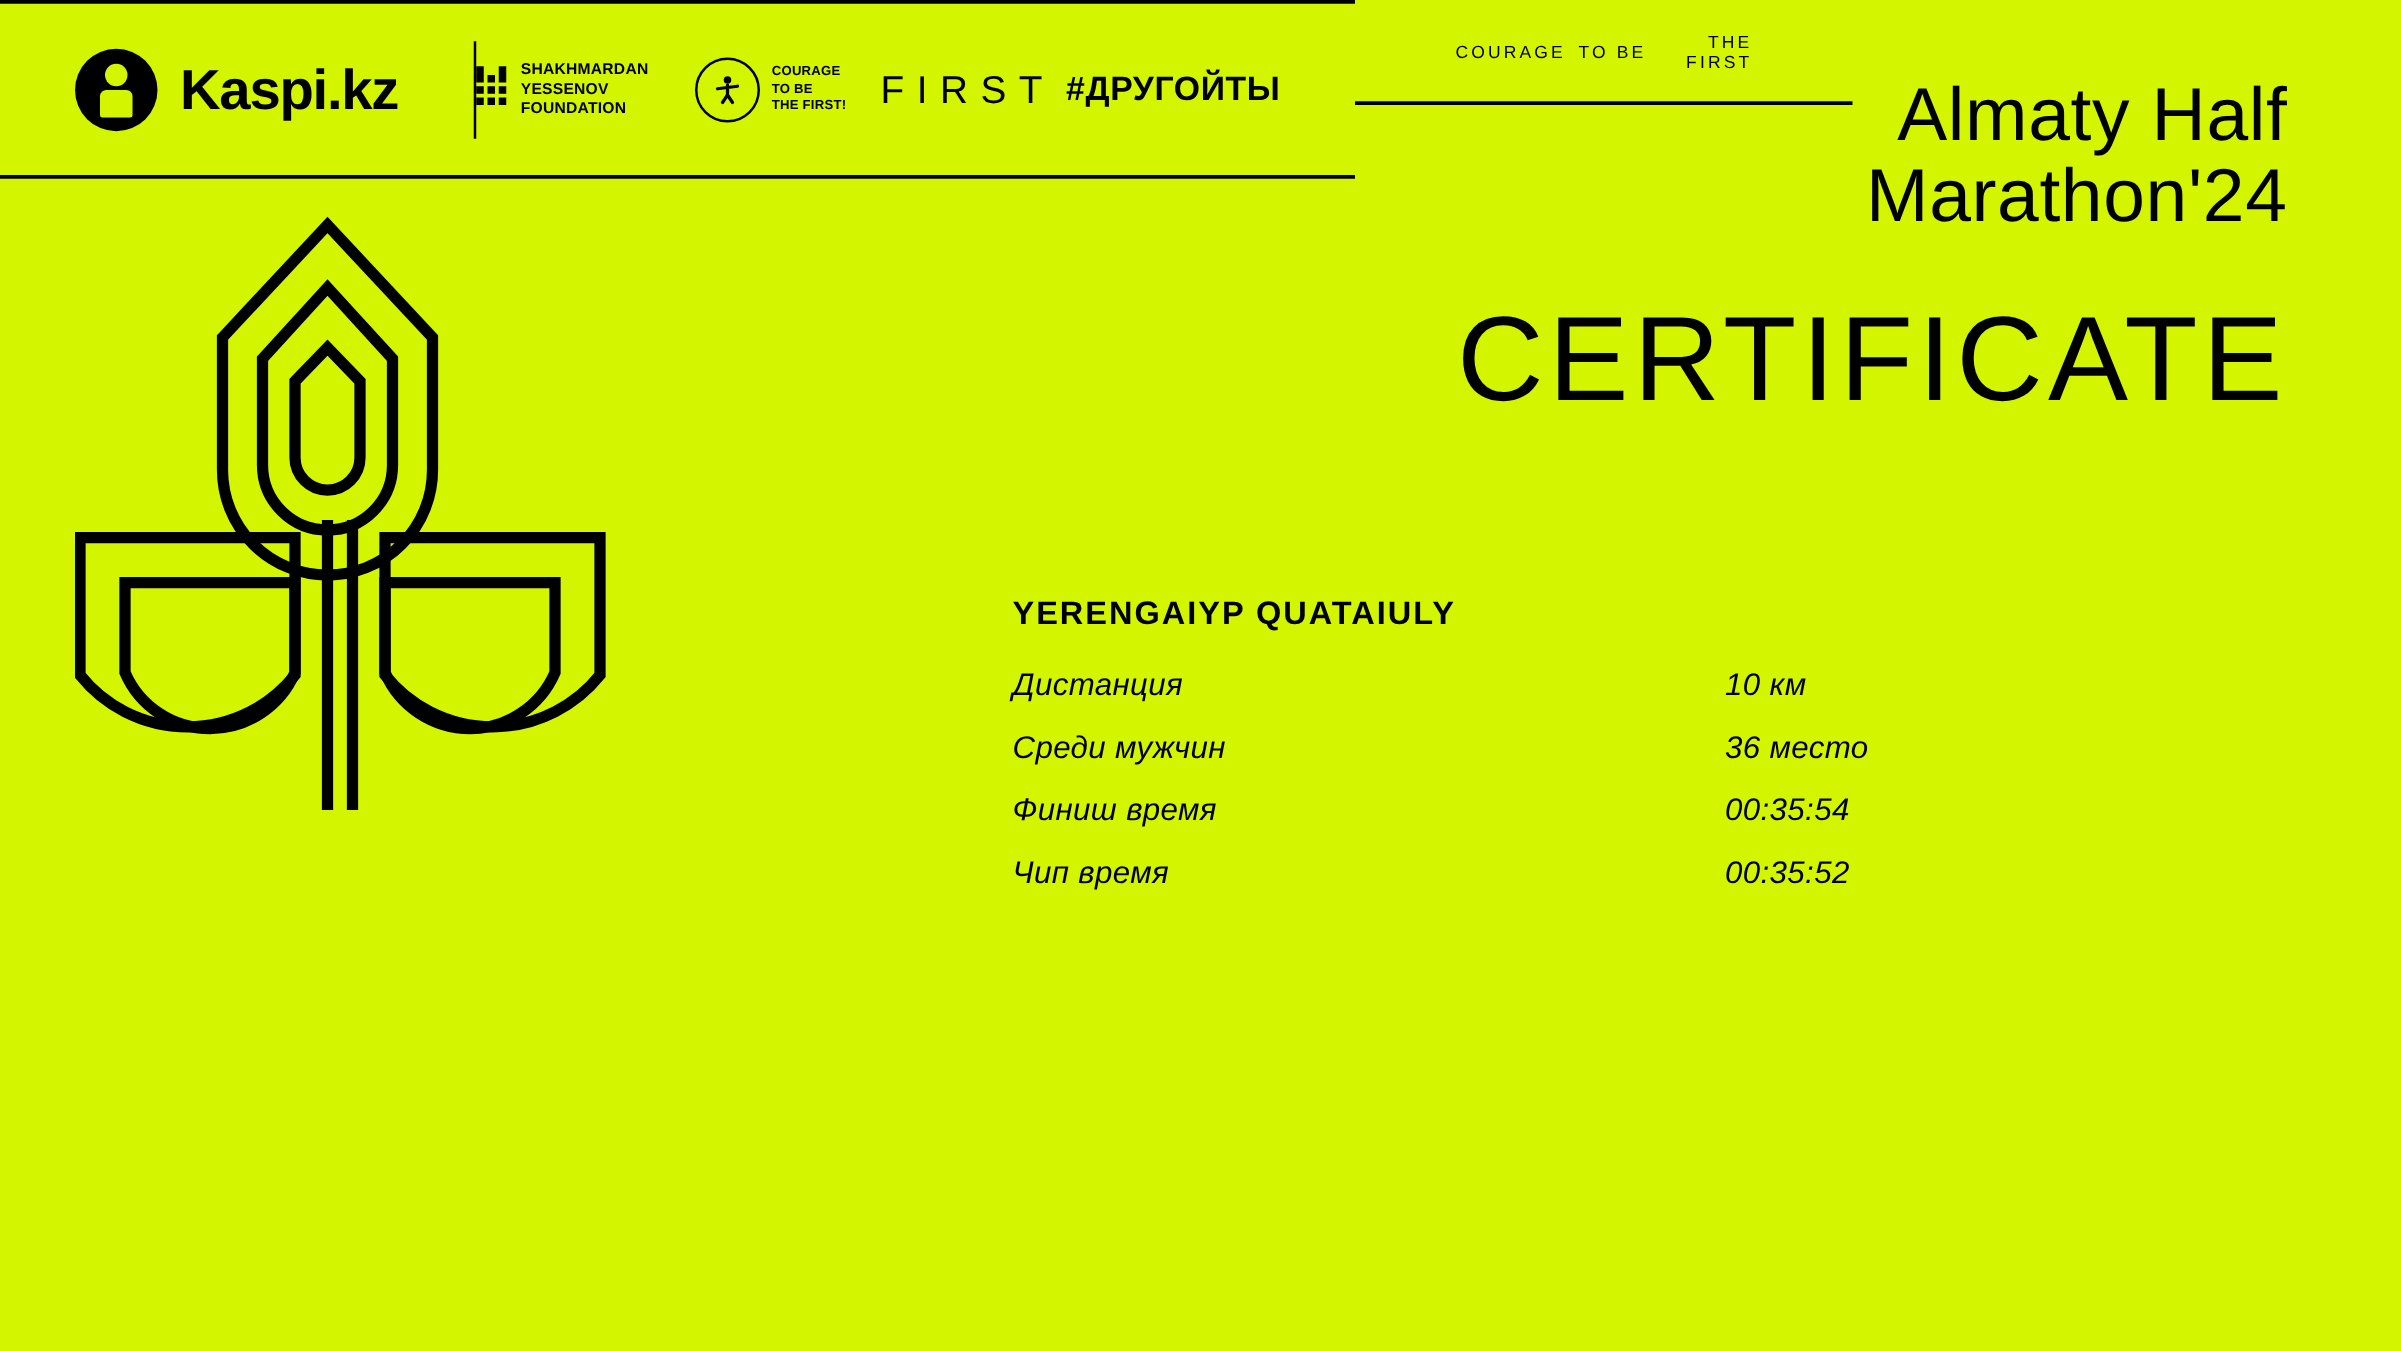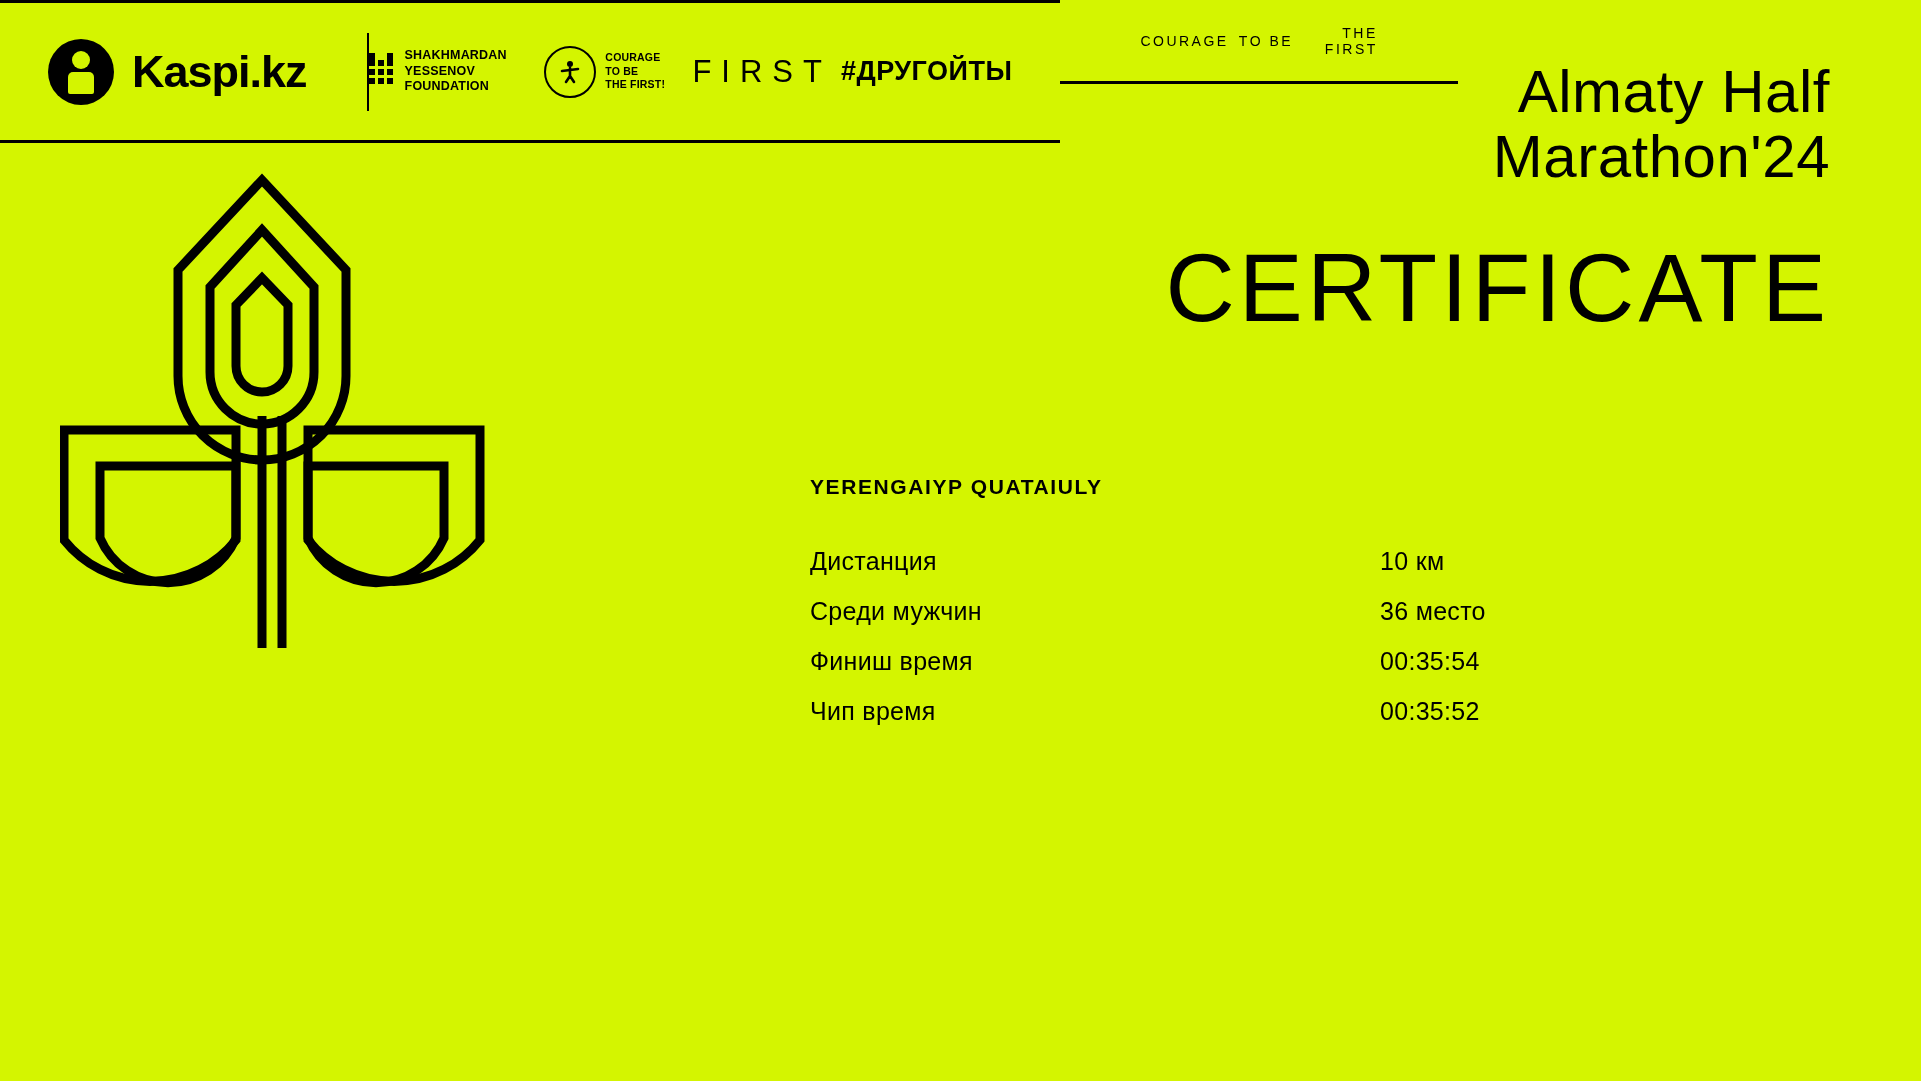--- a/index.html
+++ b/index.html
@@ -72,50 +72,51 @@
   }
 
   
   .details {
     position: absolute;
     left: 810px;
     top: 475px;
     width: 820px;
   }
   .participant {
-    font-size: 21px;
+    font-size: 26px;
     font-weight: bold;
     letter-spacing: 1.6px;
-    margin: 0 0 50px 0;
+    margin: 0 0 30px 0;
   }
   .row {
     display: flex;
     align-items: flex-end;
     font-size: 25px;
     line-height: 1;
     margin-bottom: 25px;
+    font-style: italic;
   }
   .row .label {
     width: 570px;
     flex: none;
     letter-spacing: 0.3px;
   }
   .row .value {
     letter-spacing: 0.3px;
   }
 
   
   .sponsor-bar {
     position: relative;
     height: 143px;
     border-top: 3px solid #000;
     border-bottom: 3px solid #000;
     display: flex;
     align-items: center;
-    padding: 0 48px;
+    padding: 0 60px;
     box-sizing: border-box;
     justify-content: space-between;
   }
   .kaspi {
     display: flex;
     align-items: center;
     gap: 18px;
   }
   .kaspi-mark {
     width: 66px;

